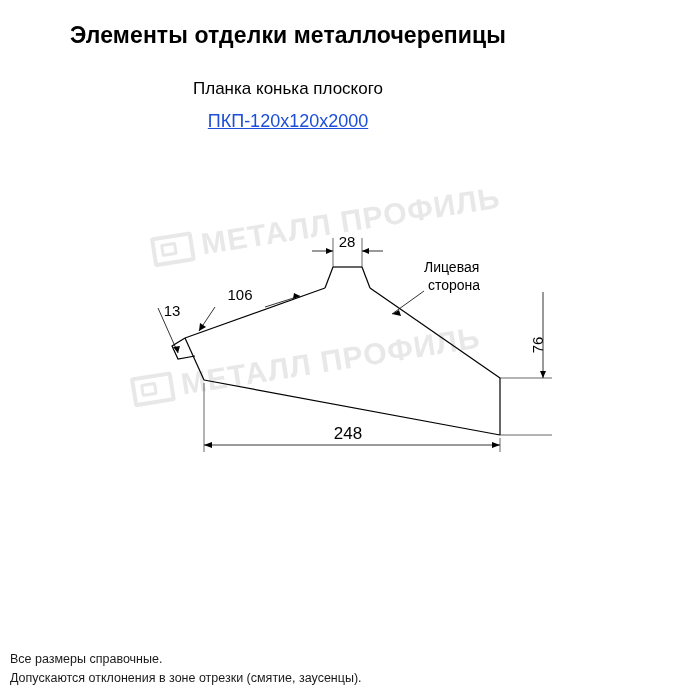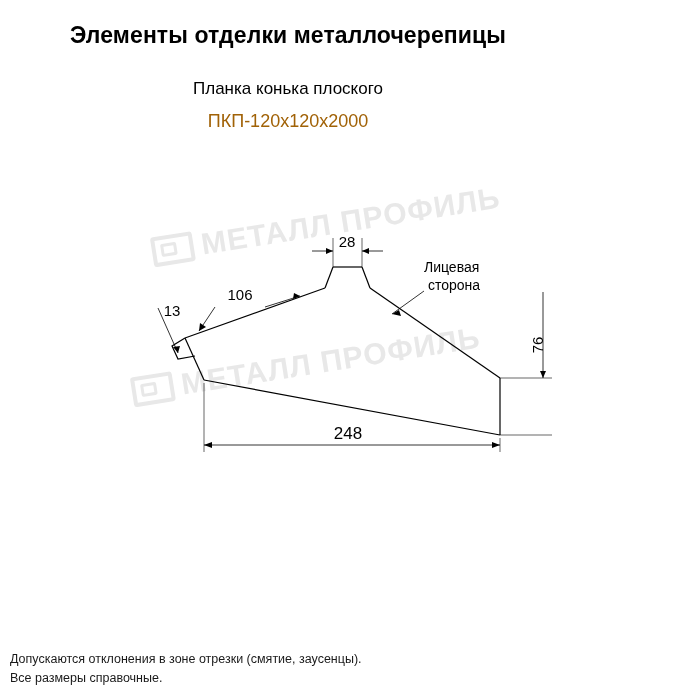--- a/index.html
+++ b/index.html
@@ -34,23 +34,24 @@
     margin: 0;
   }
   .sub-title {
     font-size: 17px;
     color: #000;
     margin: 0;
     margin-top: 30px;
   }
   .sub-title2 {
     font-size: 18px;
-    color: #a16207;
+    color: #1d4ed8;
     margin: 0;
     margin-top: 12px;
+    text-decoration: underline;
   }
   .drawing {
     position: absolute;
     top: 150px;
     left: 0;
     width: 700px;
     height: 360px;
   }
   .watermarks {
     position: absolute;
@@ -196,17 +197,17 @@
         <line x1="204" y1="295" x2="500" y2="295" stroke="#000" stroke-width="0.8"></line>
         <polygon points="204,295 212,292 212,298" fill="#000"></polygon>
         <polygon points="500,295 492,292 492,298" fill="#000"></polygon>
         <text x="348" y="289" font-size="17" text-anchor="middle">248</text>
       </g>
 
     </svg>
   </div>
 
   <div class="footer">
+    <div>Все размеры справочные.</div>
     <div>Допускаются отклонения в зоне отрезки (смятие, заусенцы).</div>
-    <div>Все размеры справочные.</div>
   </div>
 
 </div>
 
 </body></html>

